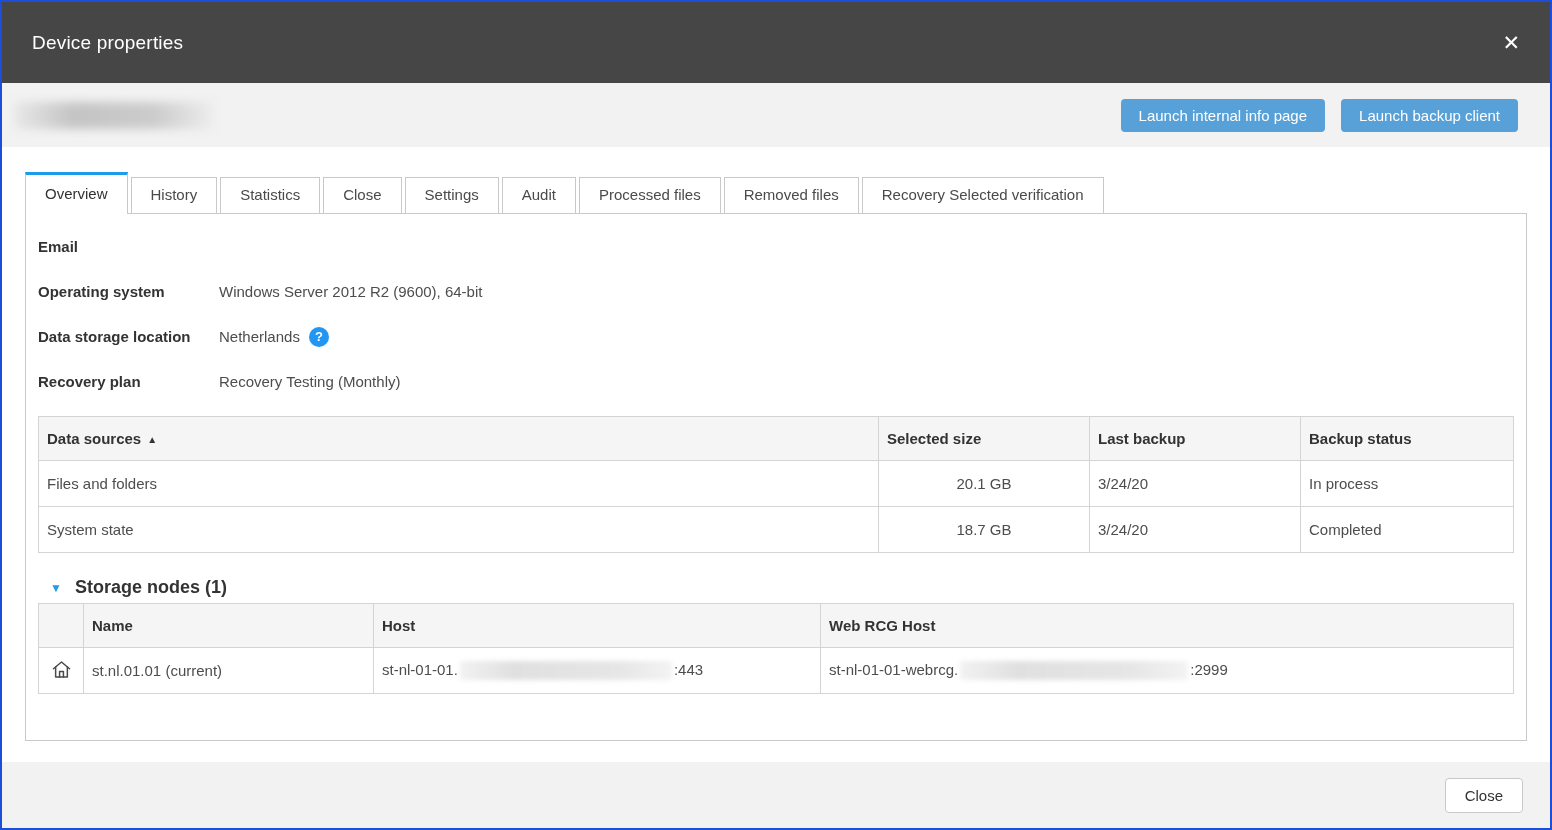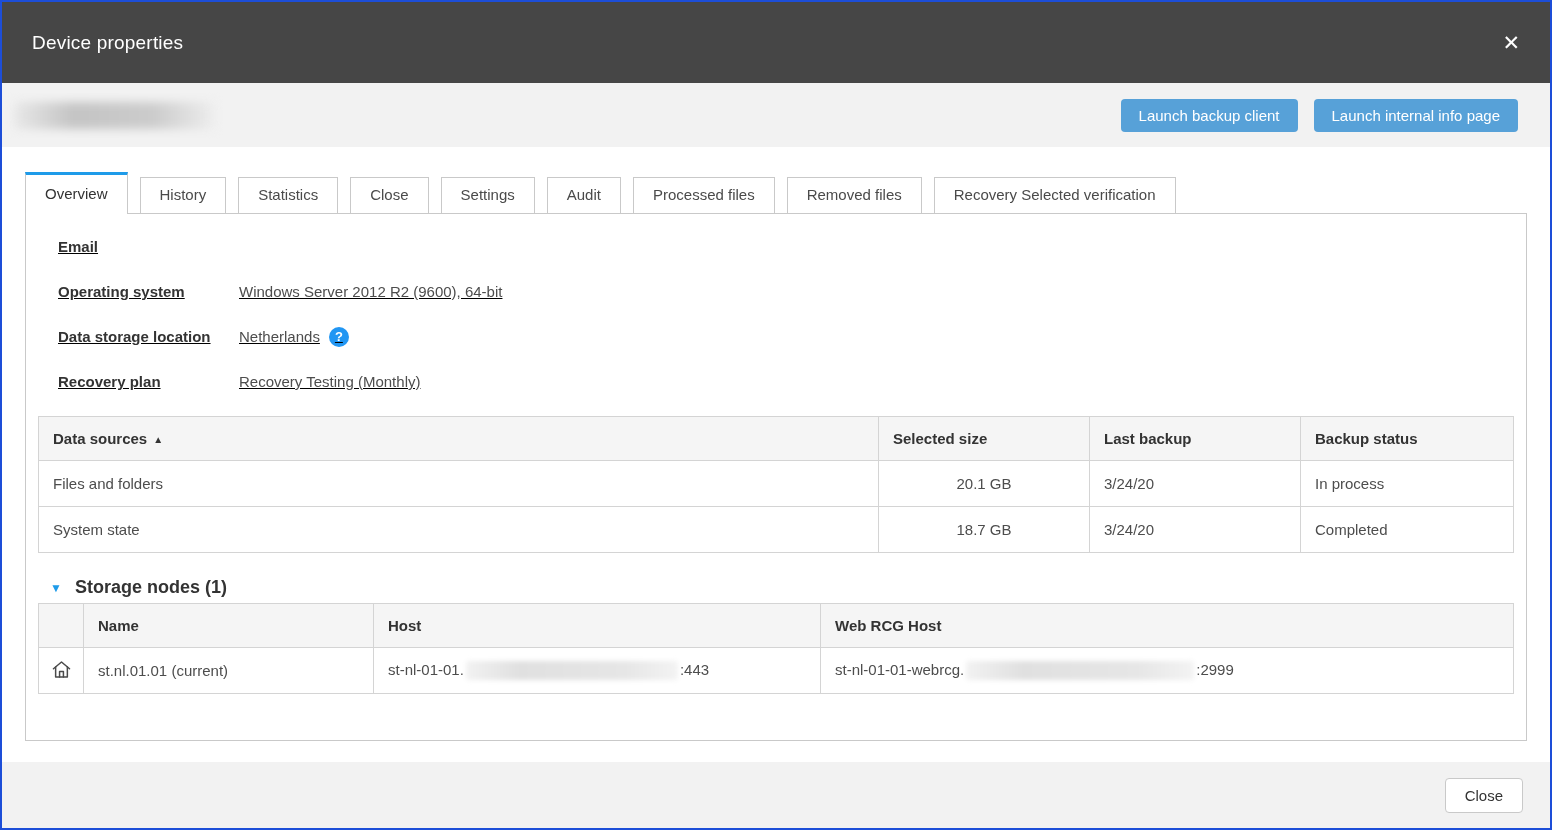--- a/index.html
+++ b/index.html
@@ -37,50 +37,50 @@
   .subheader .btn-group { margin-left:auto; display:flex; gap:16px; }
   .btn-blue {
     height:33px; padding:0 18px;
     background:#57a1d8; color:#fff;
     border:none; border-radius:4px;
     font-size:15px; font-family:inherit;
     cursor:pointer;
   }
   
   .content { flex:1 1 auto; background:#fff; padding:25px 23px 0 23px; overflow:hidden; }
-  .tabbar { display:flex; align-items:flex-end; gap:12px; position:relative; z-index:2; }
+  .tabbar { display:flex; align-items:flex-end; gap:3px; position:relative; z-index:2; }
   .tab {
     background:#fff; border:1px solid #c9c9c9; border-bottom:none;
     padding:8px 19px 10px; font-size:15px; color:#4a4a4a;
     cursor:pointer; white-space:nowrap;
   }
   .tab.active {
     border-top:3px solid #1e9be9;
     padding-top:10px; padding-bottom:12px;
     margin-bottom:-1px; color:#333; position:relative;
   }
   .panel {
     border:1px solid #c9c9c9;
     min-height:528px;
     padding:12px 12px 18px;
   }
   
-  .fields { margin:10px 20px 0;text-decoration:underline; }
+  .fields { margin:10px 0 0; }
   .field-row { display:flex; align-items:center; margin-bottom:24px; min-height:21px; }
   .field-label { width:181px; flex:0 0 181px; font-weight:700; font-size:15px; color:#333; }
   .field-value { font-size:15px; color:#4d4d4d; display:flex; align-items:center; }
   .help-icon {
     display:inline-flex; align-items:center; justify-content:center;
     width:20px; height:20px; border-radius:50%;
     background:#2196f3; color:#fff; font-size:13px; font-weight:700;
     margin-left:9px; cursor:pointer;
   }
   
   table { width:100%; border-collapse:collapse; font-size:15px; table-layout:fixed; }
-  th, td { border:1px solid #d4d4d4; padding:0 14px; text-align:left; }
+  th, td { border:1px solid #d4d4d4; padding:0 8px; text-align:left; }
   th { background:#f5f5f5; font-weight:700; color:#333; height:44px; }
   td { height:46px; color:#4d4d4d; background:#fff; }
   .ds-table { margin-top:22px; }
   .col-size { width:211px; } .col-date { width:211px; } .col-status { width:213px; }
   .td-right { text-align:center; }
   .sort-arrow { font-size:10px; color:#333; margin-left:6px; vertical-align:1px; }
   
   .storage-header { margin:24px 12px 0; display:flex; align-items:center; cursor:pointer; }
   .expander { color:#1e9be9; font-size:12px; margin-right:13px; }
   .storage-title { font-weight:700; font-size:18px; color:#333; }
@@ -114,22 +114,22 @@
 <div class="modal">
 
   <div class="titlebar">
     <span class="title">Device properties</span>
     <span class="close-x">✕</span>
   </div>
 
   <div class="subheader">
     <div class="device-name-blur"></div>
     <div class="btn-group">
+      <button class="btn-blue">Launch internal info page</button>
       <button class="btn-blue">Launch backup client</button>
-      <button class="btn-blue">Launch internal info page</button>
     </div>
   </div>
 
   <div class="content">
 
     <div class="tabbar">
       <div class="tab active">Overview</div>
       <div class="tab">History</div>
       <div class="tab">Statistics</div>
       <div class="tab">Close</div>

